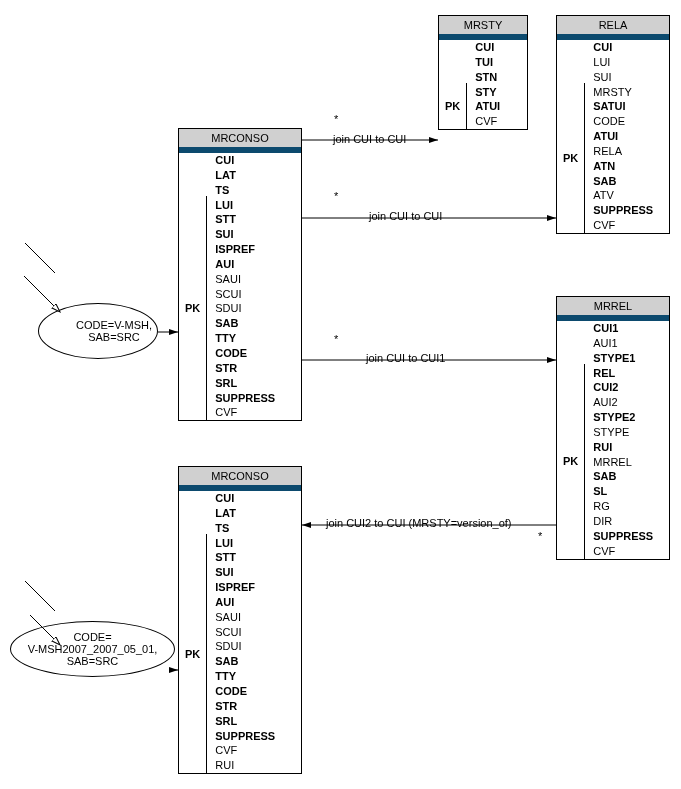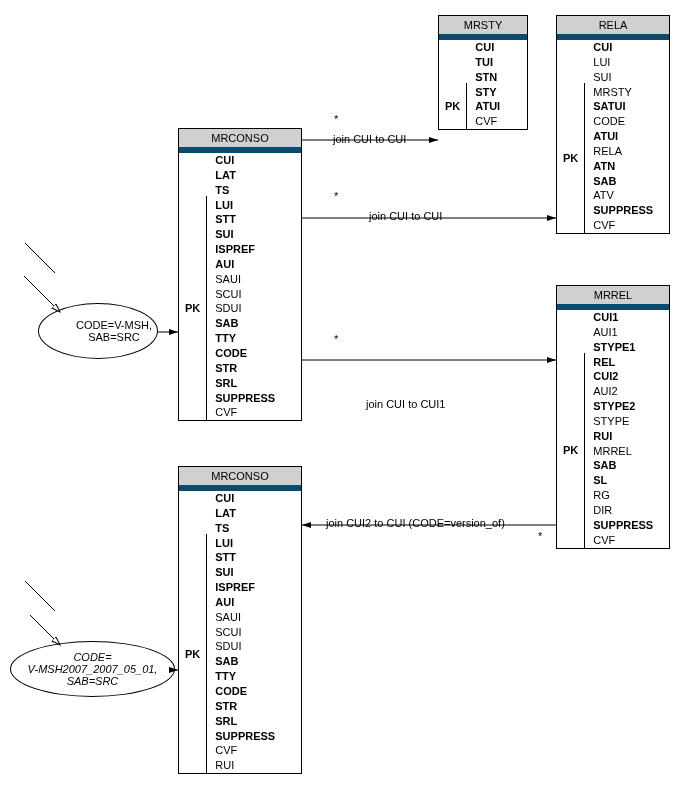--- a/index.html
+++ b/index.html
@@ -161,21 +161,21 @@
         <div class="field">RELA</div>
         <div class="field bold">ATN</div>
         <div class="field bold">SAB</div>
         <div class="field">ATV</div>
         <div class="field bold">SUPPRESS</div>
         <div class="field">CVF</div>
       </div>
   </div>
 </div>
 
-<div class="table-box" style="left:556px; top:285px; width:114px;">
+<div class="table-box" style="left:556px; top:296px; width:114px;">
   <div class="table-title">MRREL</div>
   <div class="table-body">
     <div class="pk-col">PK</div>
     <div class="fields-col">
         <div class="field bold">CUI1</div>
         <div class="field">AUI1</div>
         <div class="field bold">STYPE1</div>
         <div class="field bold">REL</div>
         <div class="field bold">CUI2</div>
         <div class="field">AUI2</div>
@@ -191,36 +191,36 @@
         <div class="field">CVF</div>
       </div>
   </div>
 </div>
 
 <div class="ellipse" style="left:38px; top:303px; width:120px; height:56px;">
   <span style="white-space:pre-line;margin-left:32px;">CODE=V-MSH,
 SAB=SRC</span>
 </div>
 
-<div class="ellipse" style="left:10px; top:641px; width:165px; height:56px;font-style:italic;">
+<div class="ellipse" style="left:10px; top:621px; width:165px; height:56px;">
   <span style="white-space:pre-line;">CODE=
 V-MSH2007_2007_05_01,
 SAB=SRC</span>
 </div>
 
 <div class="label" style="left:333px; top:133px;">join CUI to CUI</div>
 <div class="label" style="left:334px; top:113px;">*</div>
 
 <div class="label" style="left:369px; top:210px;">join CUI to CUI</div>
 <div class="label" style="left:334px; top:190px;">*</div>
 
-<div class="label" style="left:366px; top:352px;margin-top:46px;">join CUI to CUI1</div>
+<div class="label" style="left:366px; top:352px;">join CUI to CUI1</div>
 <div class="label" style="left:334px; top:333px;">*</div>
 
-<div class="label" style="left:326px; top:517px;">join CUI2 to CUI (CODE=version_of)</div>
+<div class="label" style="left:326px; top:517px;">join CUI2 to CUI (MRSTY=version_of)</div>
 <div class="label" style="left:538px; top:530px;">*</div>
 
 <svg class="connectors">
   <defs>
     <marker id="arrow" markerWidth="10" markerHeight="10" refX="9" refY="3" orient="auto">
       <path d="M0,0 L9,3 L0,6 Z" fill="#000"></path>
     </marker>
     <marker id="openarrow" markerWidth="10" markerHeight="10" refX="9" refY="3" orient="auto">
       <path d="M0,0 L9,3 L0,6 Z" fill="#fff" stroke="#000"></path>
     </marker>

